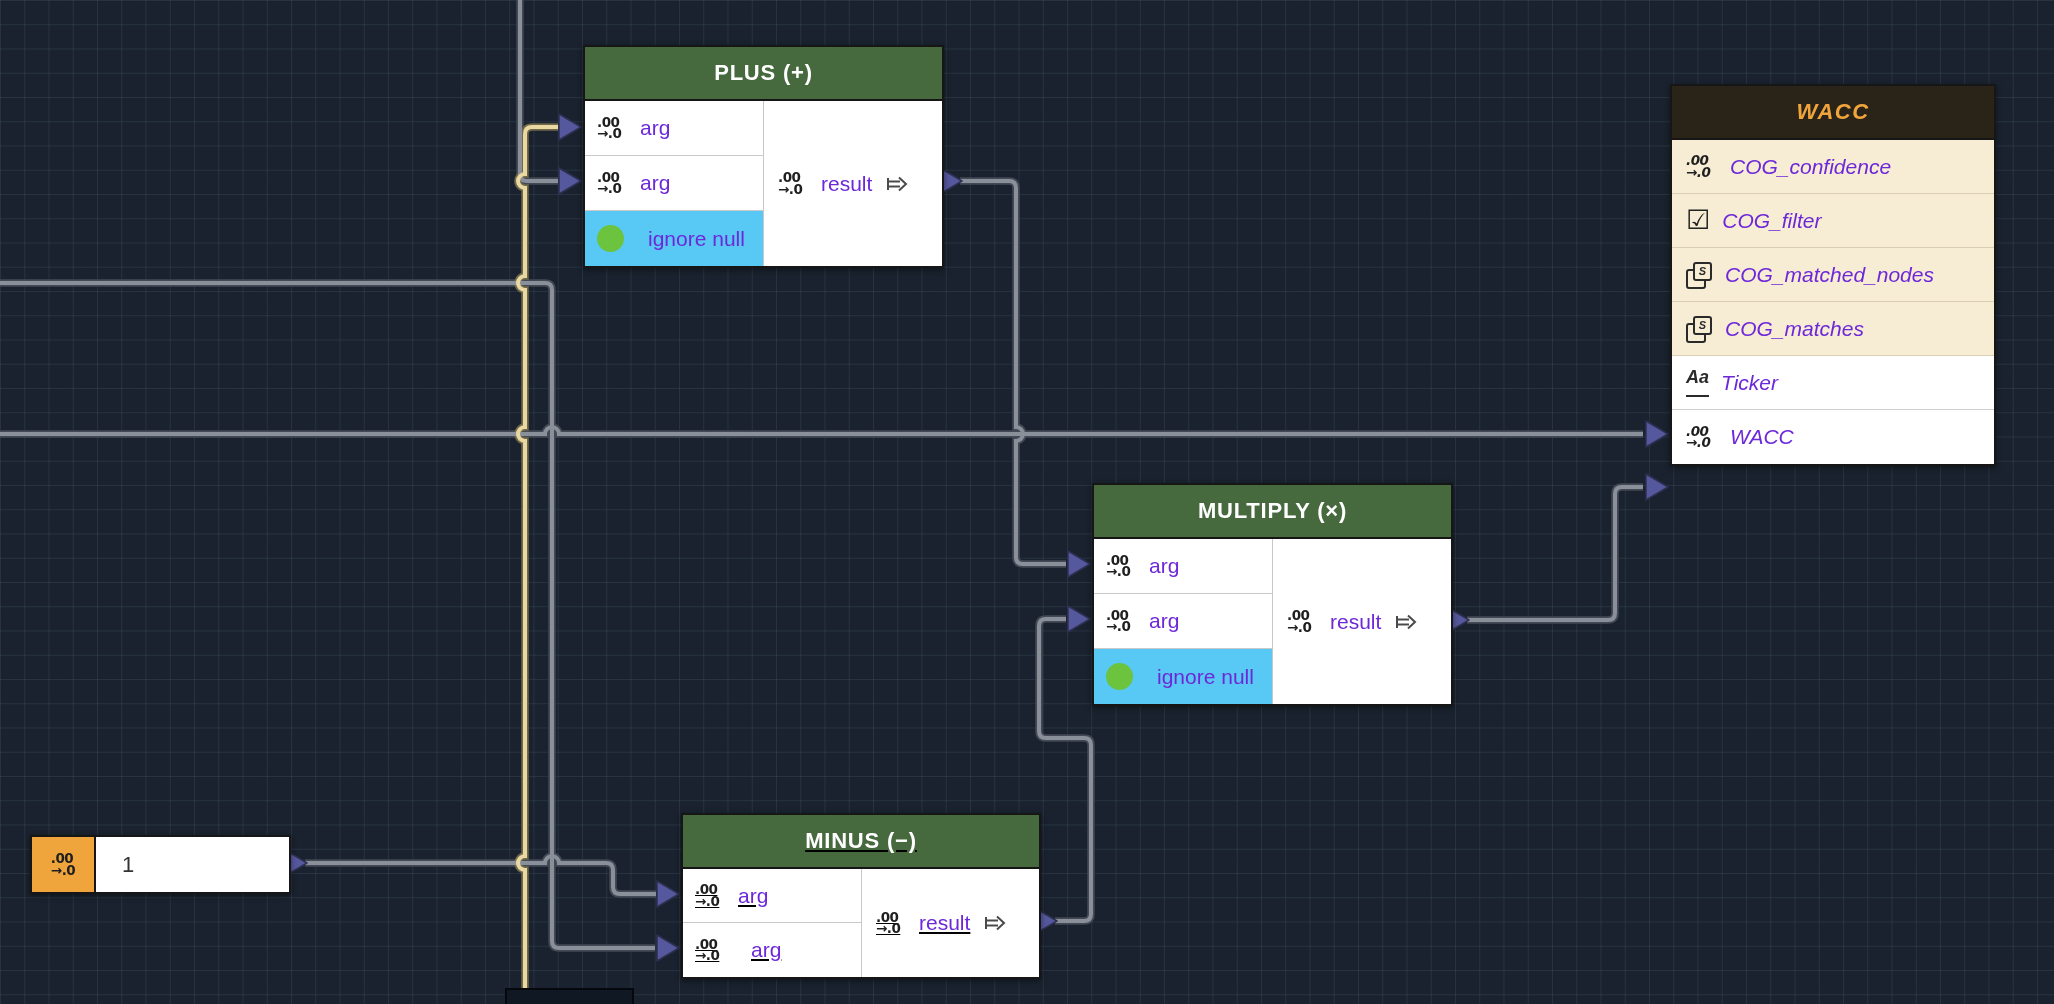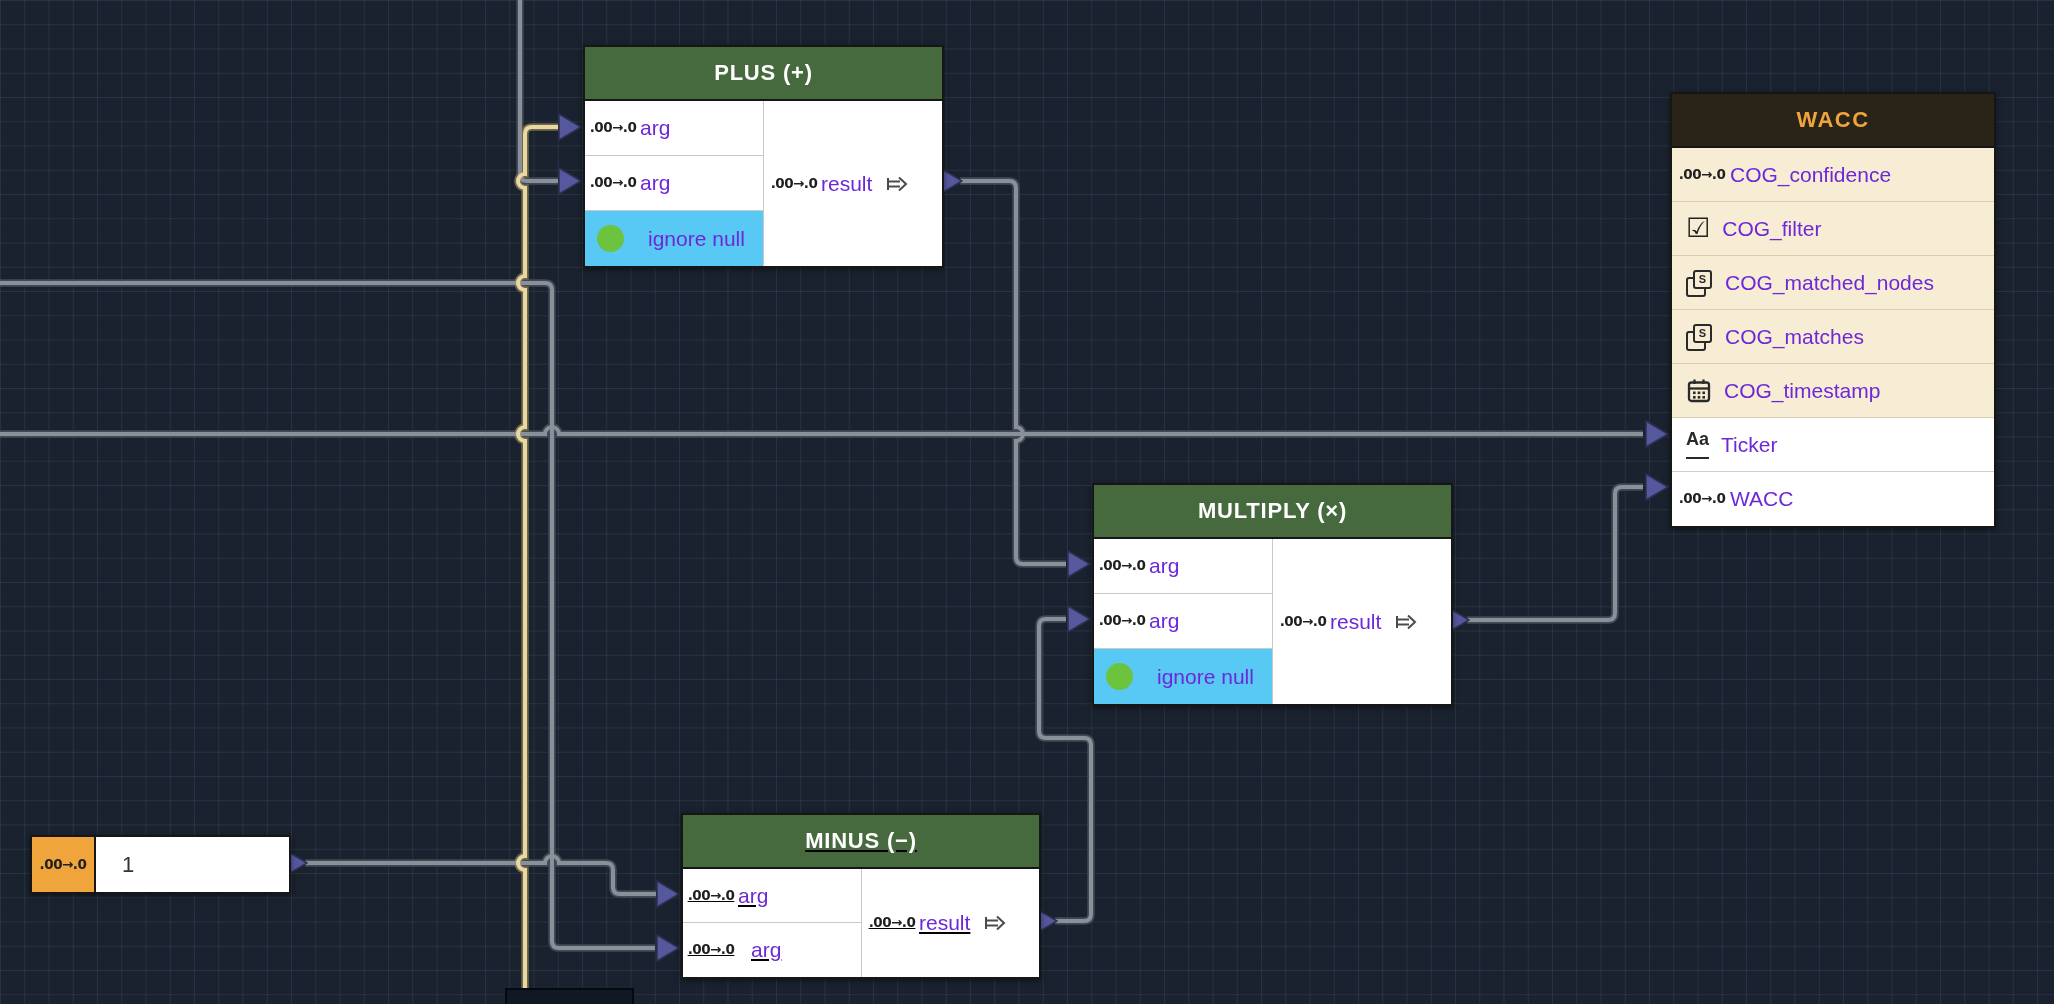--- a/index.html
+++ b/index.html
@@ -42,21 +42,21 @@
   .toggle-row{background:#58c8f5;}
   .result-cell{flex:1;display:flex;align-items:center;gap:11px;padding:0 14px;background:#ffffff;}
   .row-label{font-size:21px;color:#6d28d9;white-space:nowrap;}
   .table-row{
     height:54px;box-sizing:border-box;display:flex;align-items:center;gap:12px;
     padding:0 14px;border-bottom:1.5px solid #cfcfcf;background:#ffffff;
   }
   .table-row:last-child{border-bottom:none;}
   .table-row.cream{background:#f7ecd4;border-bottom:1.5px solid #d9ceb4;}
   .num-icon{
-    display:flex;justify-content:center;align-items:flex-start;
+    display:flex;flex-direction:column;justify-content:center;align-items:flex-start;
     font-family:"DejaVu Sans",sans-serif;font-weight:700;font-size:13.5px;line-height:11.5px;
     letter-spacing:-0.5px;color:#1f1f1f;width:32px;flex:none;
   }
   .dot-toggle{width:27px;height:27px;border-radius:50%;background:#6cc33e;flex:none;}
   .check-icon{font-family:"DejaVu Sans",sans-serif;font-size:27px;color:#222;line-height:1;flex:none;margin-top:-2px;}
   .aa-icon{font-weight:700;font-size:18px;color:#2a2a2a;border-bottom:2.5px solid #2a2a2a;line-height:1;padding-bottom:9px;flex:none;}
   .slist-icon{position:relative;width:27px;height:26px;flex:none;}
   .slist-back{position:absolute;left:0;top:7px;width:16px;height:16px;border:2.3px solid #2a2a2a;border-radius:3px;}
   .slist-front{
     position:absolute;left:7px;top:0;width:15px;height:15px;border:2.3px solid #2a2a2a;border-radius:3px;
@@ -243,21 +243,21 @@
             <line x1="3" y1="3" x2="3" y2="15"></line>
               <line x1="4" y1="6.5" x2="15" y2="6.5"></line>
             <line x1="4" y1="11.5" x2="15" y2="11.5"></line>
               <polyline points="14,2.5 21,9 14,15.5"></polyline>
           </g>
         </svg>
       </div>
     </div>
   </div>
 
-  <div class="node" style="left:1670px;top:92px;width:322px;">
+  <div class="node" style="left:1670px;top:84px;width:322px;font-style:italic;">
     <div class="node-header table-header">
       <span>WACC</span>
     </div>
     <div class="table-row cream">
       <span class="num-icon">
         <span>.00</span>
           <span>→.0</span>
       </span>
       <span class="row-label">COG_confidence</span>
     </div>
@@ -271,39 +271,20 @@
         <span class="slist-front">S</span>
       </span>
       <span class="row-label">COG_matched_nodes</span>
     </div>
     <div class="table-row cream">
       <span class="slist-icon">
         <span class="slist-back"></span>
         <span class="slist-front">S</span>
       </span>
       <span class="row-label">COG_matches</span>
-    </div>
-    <div class="table-row cream">
-      <svg width="26" height="26" viewBox="0 0 26 26" style="flex:none;">
-        <g stroke="#2a2a2a" stroke-width="2.3" fill="none">
-          <rect x="3" y="4.5" width="20" height="18.5" rx="2.5"></rect>
-          <line x1="3" y1="10.5" x2="23" y2="10.5"></line>
-          <line x1="8.5" y1="1.5" x2="8.5" y2="6"></line>
-          <line x1="17.5" y1="1.5" x2="17.5" y2="6"></line>
-        </g>
-        <g fill="#2a2a2a">
-          <rect x="7" y="13.5" width="2.6" height="2.6"></rect>
-            <rect x="11.7" y="13.5" width="2.6" height="2.6"></rect>
-            <rect x="16.4" y="13.5" width="2.6" height="2.6"></rect>
-          <rect x="7" y="18" width="2.6" height="2.6"></rect>
-            <rect x="11.7" y="18" width="2.6" height="2.6"></rect>
-            <rect x="16.4" y="18" width="2.6" height="2.6"></rect>
-        </g>
-      </svg>
-      <span class="row-label">COG_timestamp</span>
     </div>
     <div class="table-row">
       <span class="aa-icon">Aa</span>
       <span class="row-label">Ticker</span>
     </div>
     <div class="table-row">
       <span class="num-icon">
         <span>.00</span>
           <span>→.0</span>
       </span>

